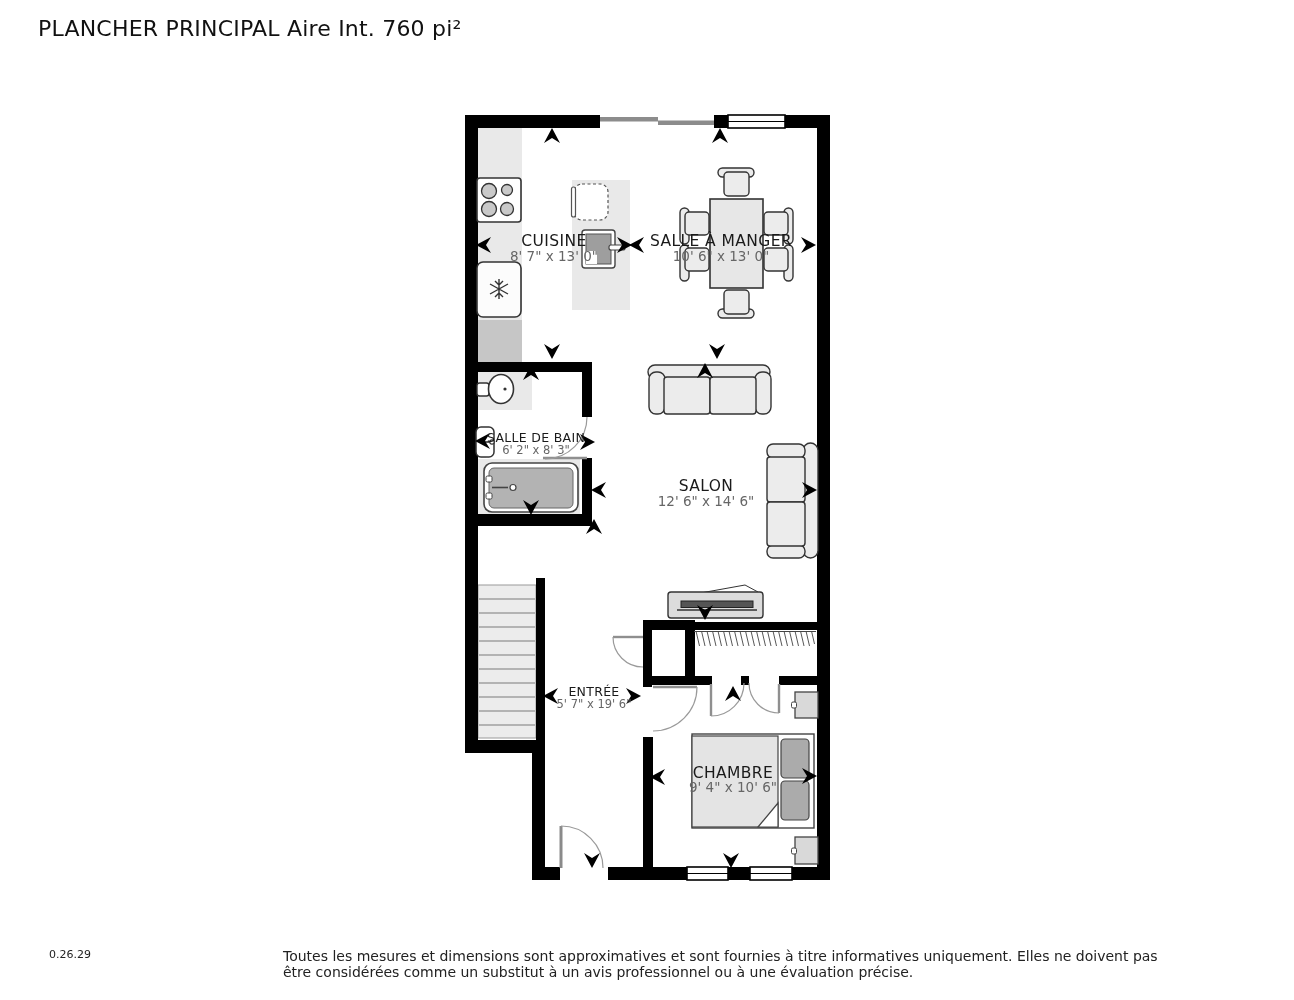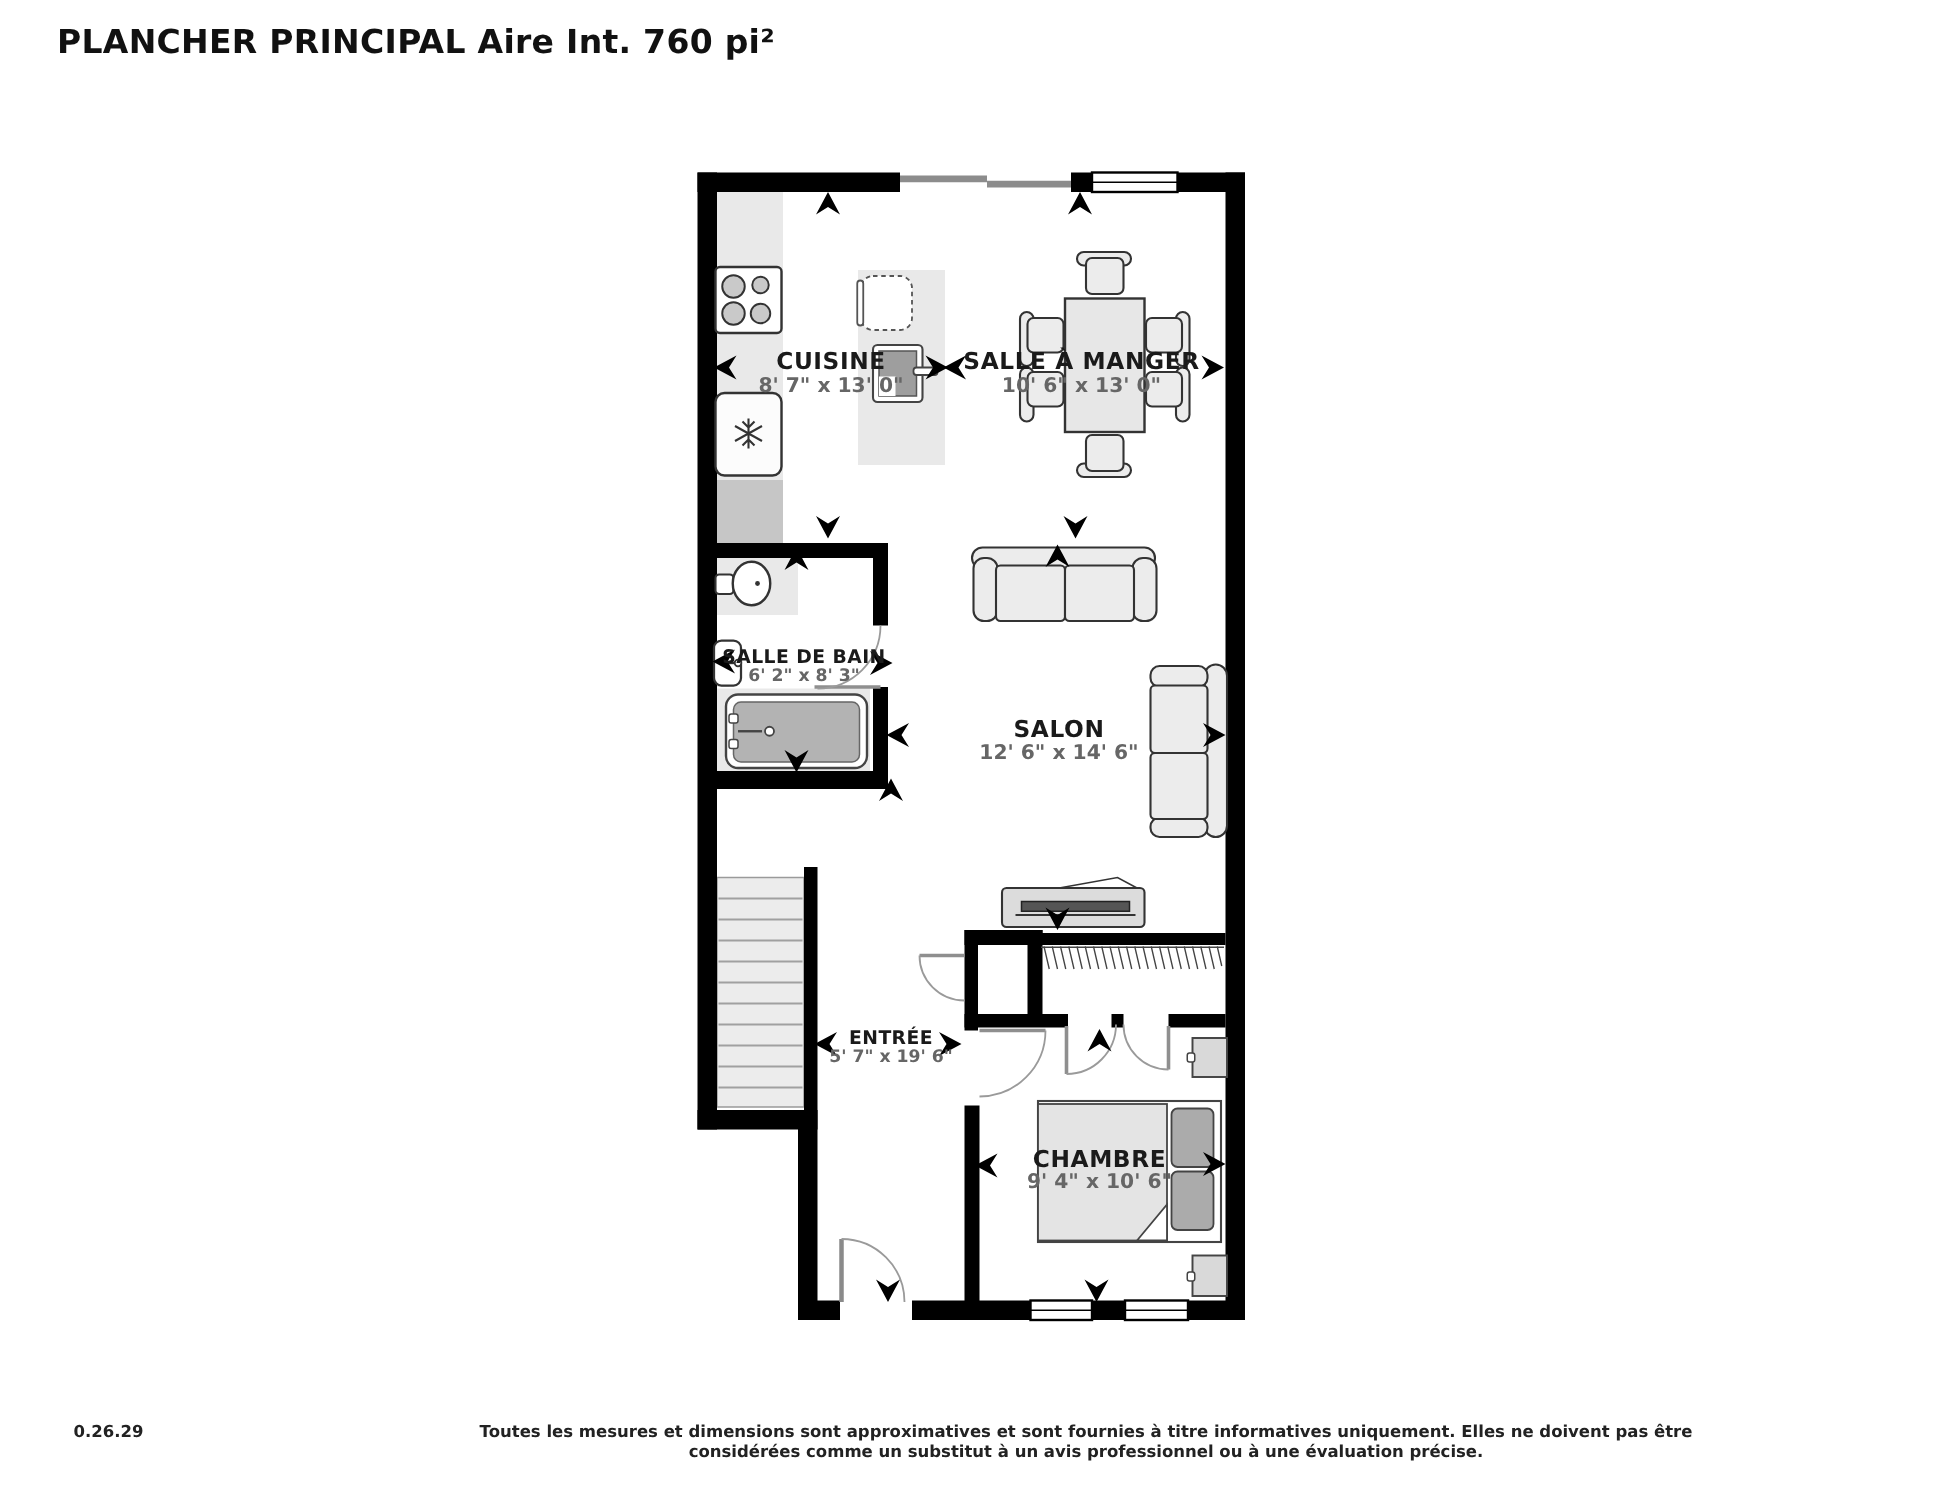--- a/index.html
+++ b/index.html
@@ -1,20 +1,20 @@
 <!DOCTYPE html>
 <html><head>
 <meta charset="utf-8">
 <style>
   html,body{margin:0;padding:0;background:#ffffff;}
   .canvas{position:relative;width:1201px;height:1000px;background:#fff;overflow:hidden;
-          font-family:"DejaVu Sans","Liberation Sans",sans-serif;font-weight:bold;}
+          font-family:"DejaVu Sans","Liberation Sans",sans-serif;}
   .plan-title{position:absolute;left:38px;top:16px;font-size:22px;color:#111;letter-spacing:.2px;}
   .footer-version{position:absolute;left:49px;top:948px;font-size:11px;color:#222;}
-  .footer-disclaimer{position:absolute;left:283px;right:36px;top:948px;font-size:11px;color:#222;text-align:center;}
+  .footer-disclaimer{position:absolute;left:283px;right:36px;top:948px;font-size:14px;color:#222;text-align:left;}
   svg{position:absolute;left:0;top:0;}
   .wall{fill:#000;}
   .rn{font-size:15.5px;fill:#1a1a1a;letter-spacing:.4px;}
   .rd{font-size:13.5px;fill:#666;}
   .rn-sm{font-size:12.5px;fill:#1a1a1a;letter-spacing:.3px;}
   .rd-sm{font-size:11.5px;fill:#666;}
   text{text-anchor:middle;font-family:"DejaVu Sans","Liberation Sans",sans-serif;}
   .arr{fill:#000;stroke:none;}
   .furn{fill:#ececec;stroke:#333;stroke-width:1.4;}
   .door{stroke:#9a9a9a;stroke-width:1.2;fill:none;}

